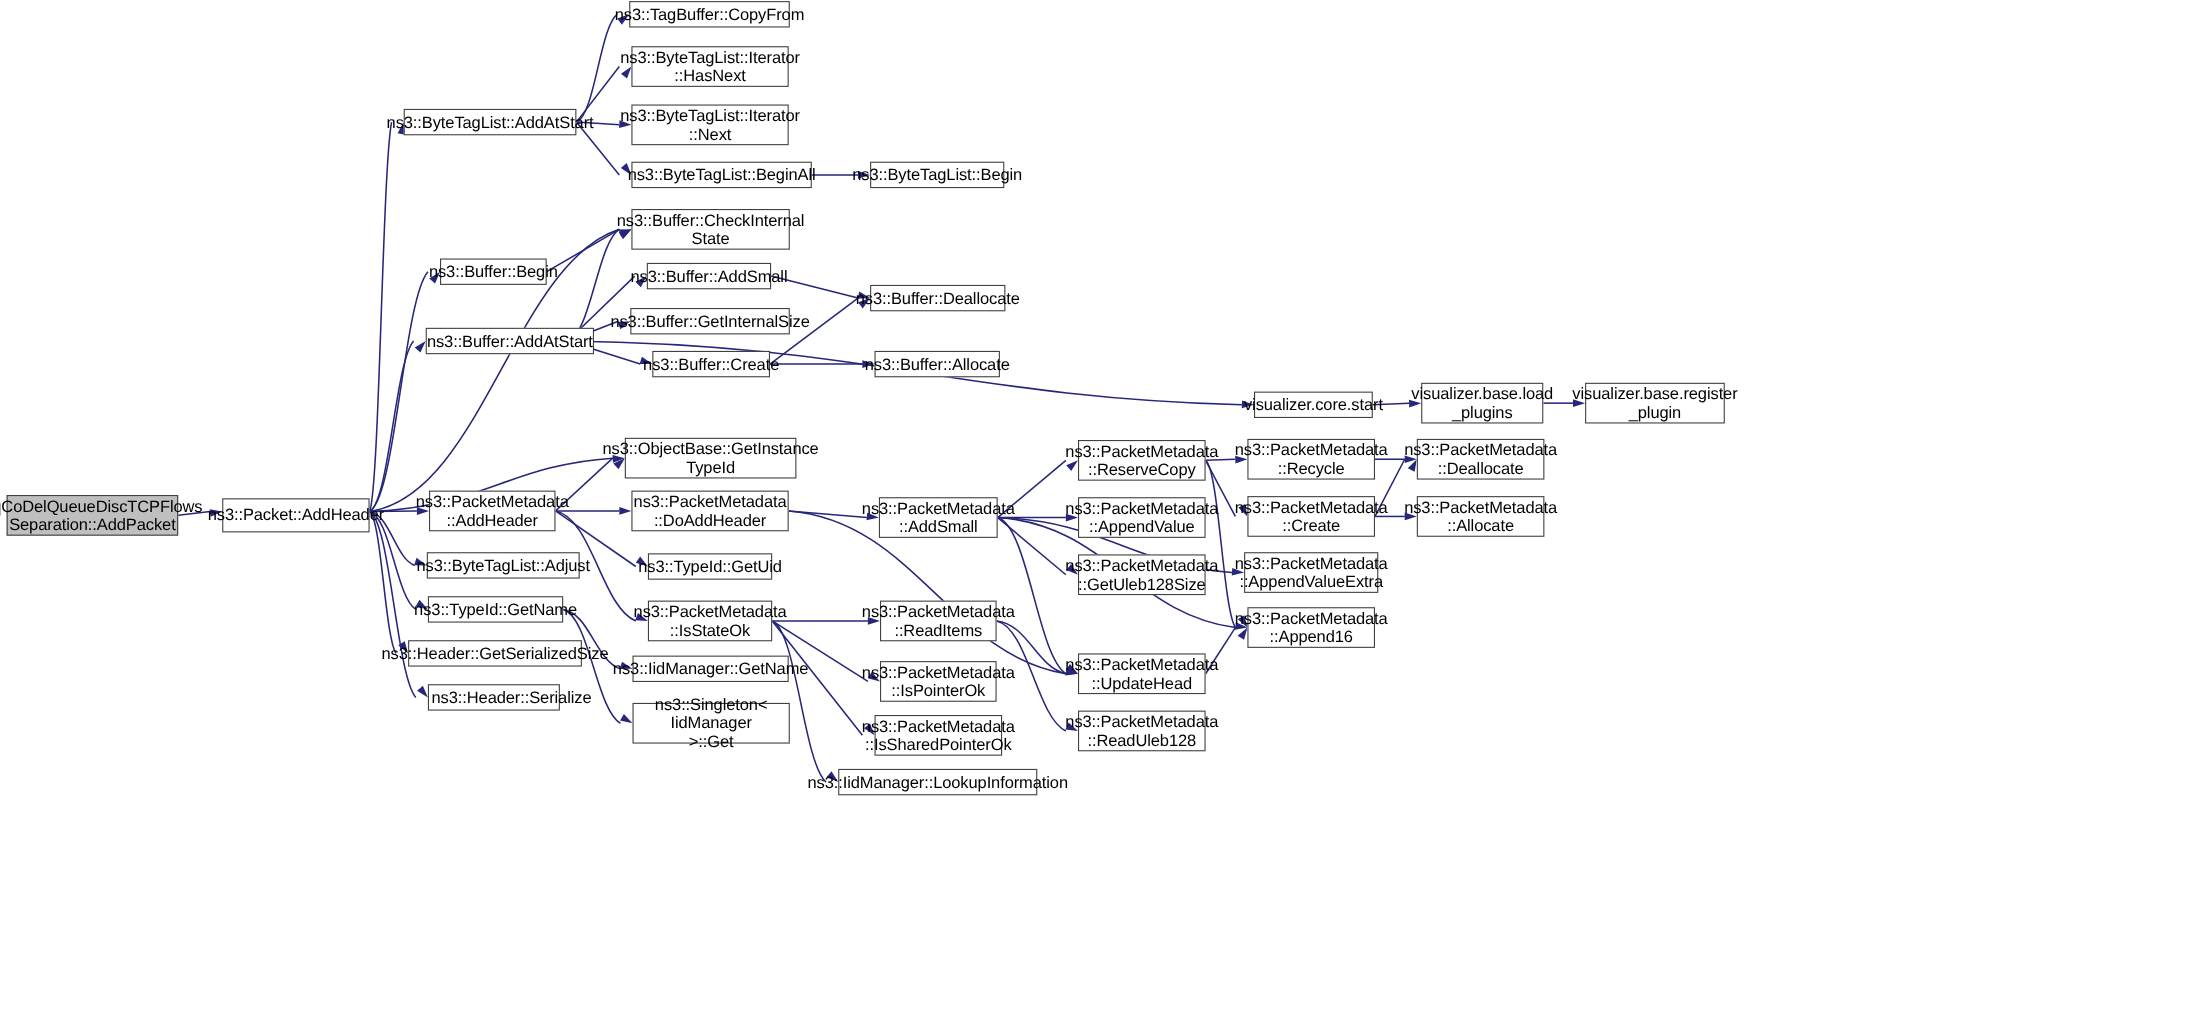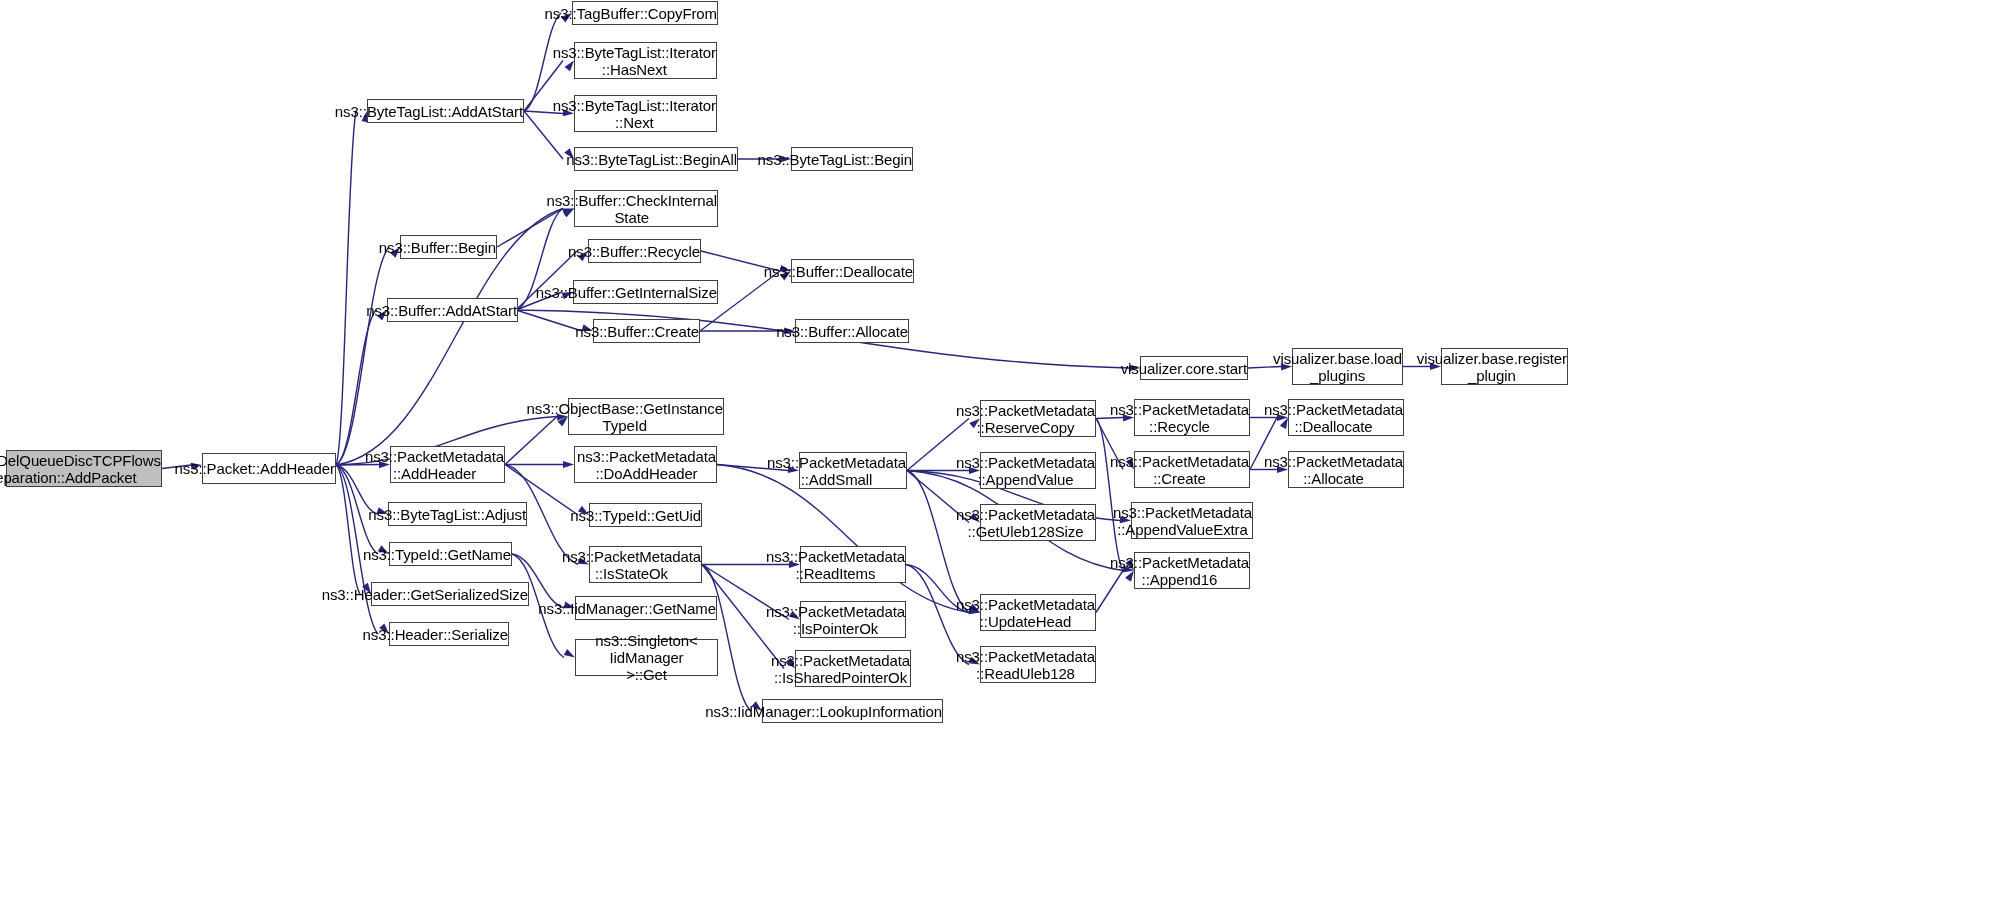--- a/index.html
+++ b/index.html
@@ -9,21 +9,21 @@
   .node{
     position:absolute;
     box-sizing:border-box;
     border:1px solid #404040;
     background:#ffffff;
     color:#000000;
     font-size:15px;
     line-height:17px;
     display:flex;
     align-items:center;
-    justify-content:flex-end;
+    justify-content:center;
     text-align:center;
     white-space:pre-line;
     letter-spacing:-0.1px;
   }
   .node.root{background:#bfbfbf;border-color:#404040;}
 </style>
 </head>
 <body>
 
 <div id="canvas">
@@ -145,22 +145,22 @@
       <div class="node" style="left: 572px; top: 1px; width: 146px; height: 24px;"><span>ns3::TagBuffer::CopyFrom</span></div>
       <div class="node" style="left: 574px; top: 42px; width: 143px; height: 37px;"><span>ns3::ByteTagList::Iterator
 ::HasNext</span></div>
       <div class="node" style="left: 574px; top: 95px; width: 143px; height: 37px;"><span>ns3::ByteTagList::Iterator
 ::Next</span></div>
       <div class="node" style="left: 574px; top: 147px; width: 164px; height: 24px;"><span>ns3::ByteTagList::BeginAll</span></div>
       <div class="node" style="left: 791px; top: 147px; width: 122px; height: 24px;"><span>ns3::ByteTagList::Begin</span></div>
       <div class="node" style="left: 574px; top: 190px; width: 144px; height: 37px;"><span>ns3::Buffer::CheckInternal
 State</span></div>
       <div class="node" style="left: 400px; top: 235px; width: 97px; height: 24px;"><span>ns3::Buffer::Begin</span></div>
-      <div class="node" style="left: 588px; top: 239px; width: 113px; height: 24px;"><span>ns3::Buffer::Recycle</span></div>
-      <div class="node" style="left: 387px; top: 298px; width: 131px; height: 24px;"><span>ns3::Buffer::AddAtStart</span></div>
+      <div class="node" style="left: 588px; top: 239px; width: 113px; height: 24px;"><span>ns3::Buffer::AddSmall</span></div>
+      <div class="node" style="left: 387px; top: 298px; width: 153px; height: 24px;"><span>ns3::Buffer::AddAtStart</span></div>
       <div class="node" style="left: 573px; top: 280px; width: 145px; height: 24px;"><span>ns3::Buffer::GetInternalSize</span></div>
       <div class="node" style="left: 593px; top: 319px; width: 107px; height: 24px;"><span>ns3::Buffer::Create</span></div>
       <div class="node" style="left: 791px; top: 259px; width: 123px; height: 24px;"><span>ns3::Buffer::Deallocate</span></div>
       <div class="node" style="left: 795px; top: 319px; width: 114px; height: 24px;"><span>ns3::Buffer::Allocate</span></div>
       <div class="node" style="left: 1140px; top: 356px; width: 108px; height: 24px;"><span>visualizer.core.start</span></div>
       <div class="node" style="left: 1292px; top: 348px; width: 111px; height: 37px;"><span>visualizer.base.load
 _plugins</span></div>
       <div class="node" style="left: 1441px; top: 348px; width: 127px; height: 37px;"><span>visualizer.base.register
 _plugin</span></div>
       <div class="node" style="left: 568px; top: 398px; width: 156px; height: 37px;"><span>ns3::ObjectBase::GetInstance

